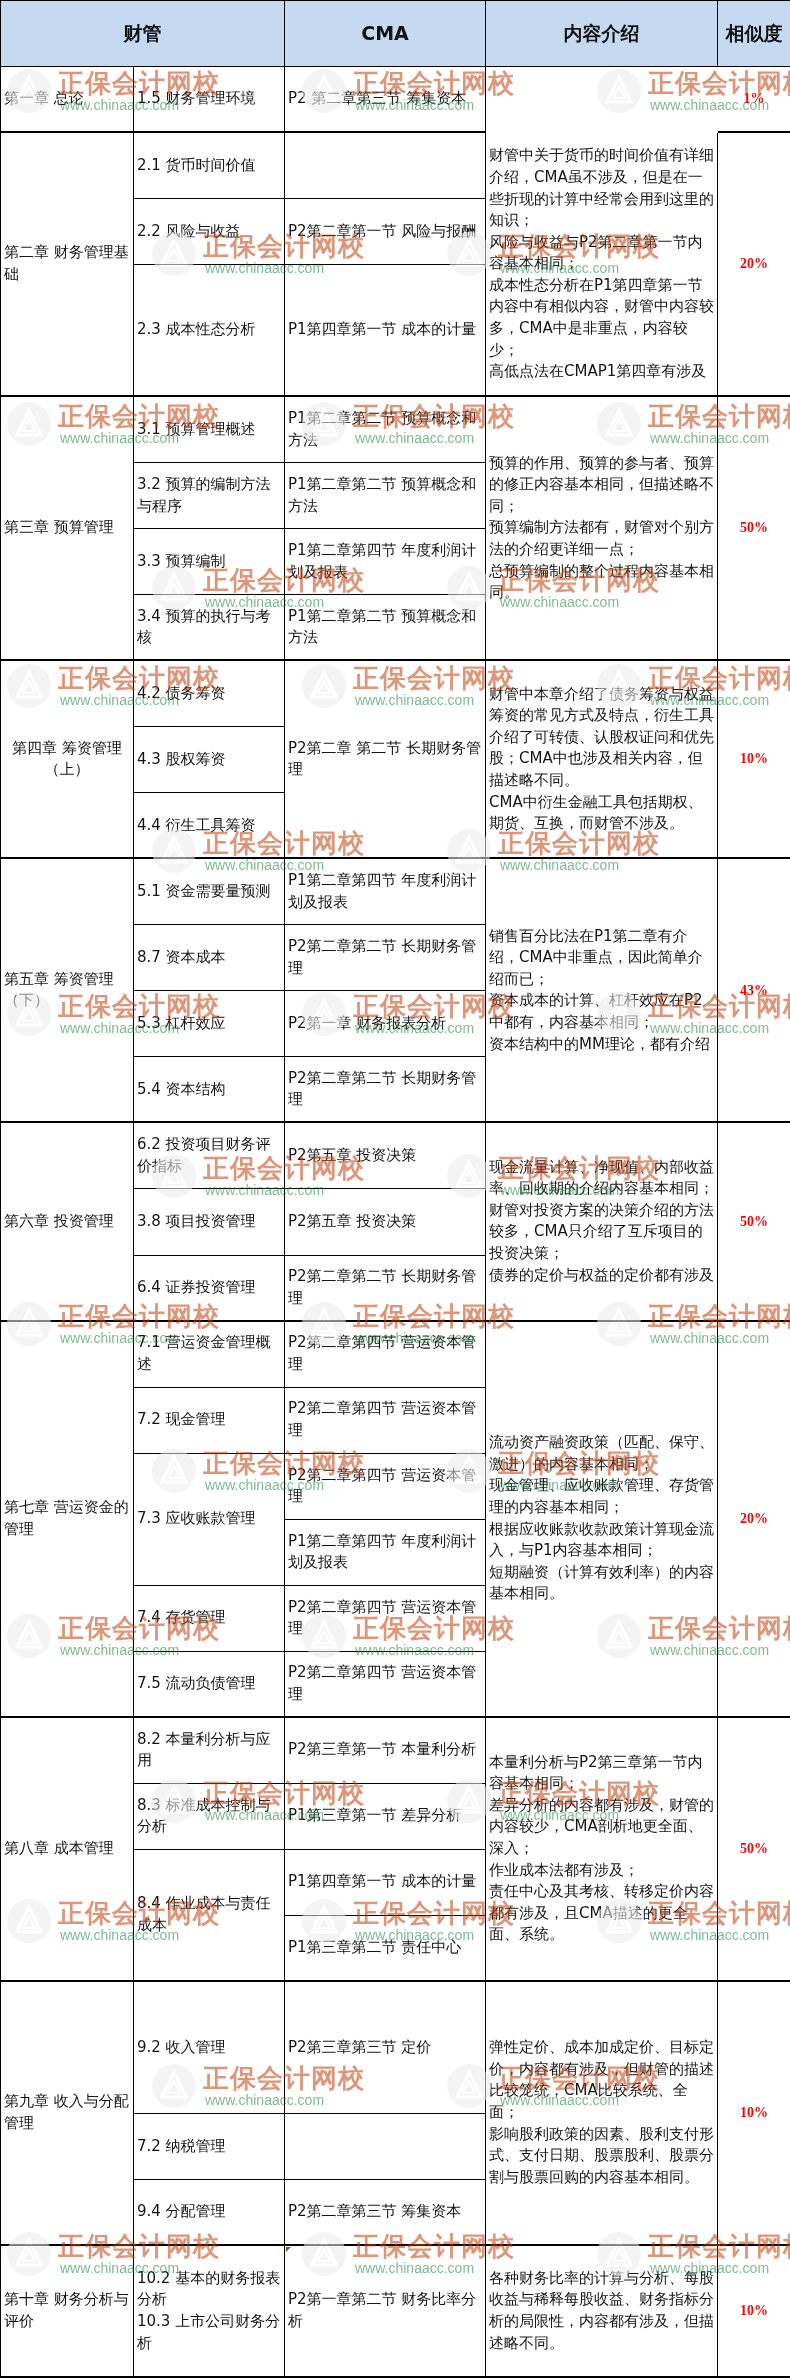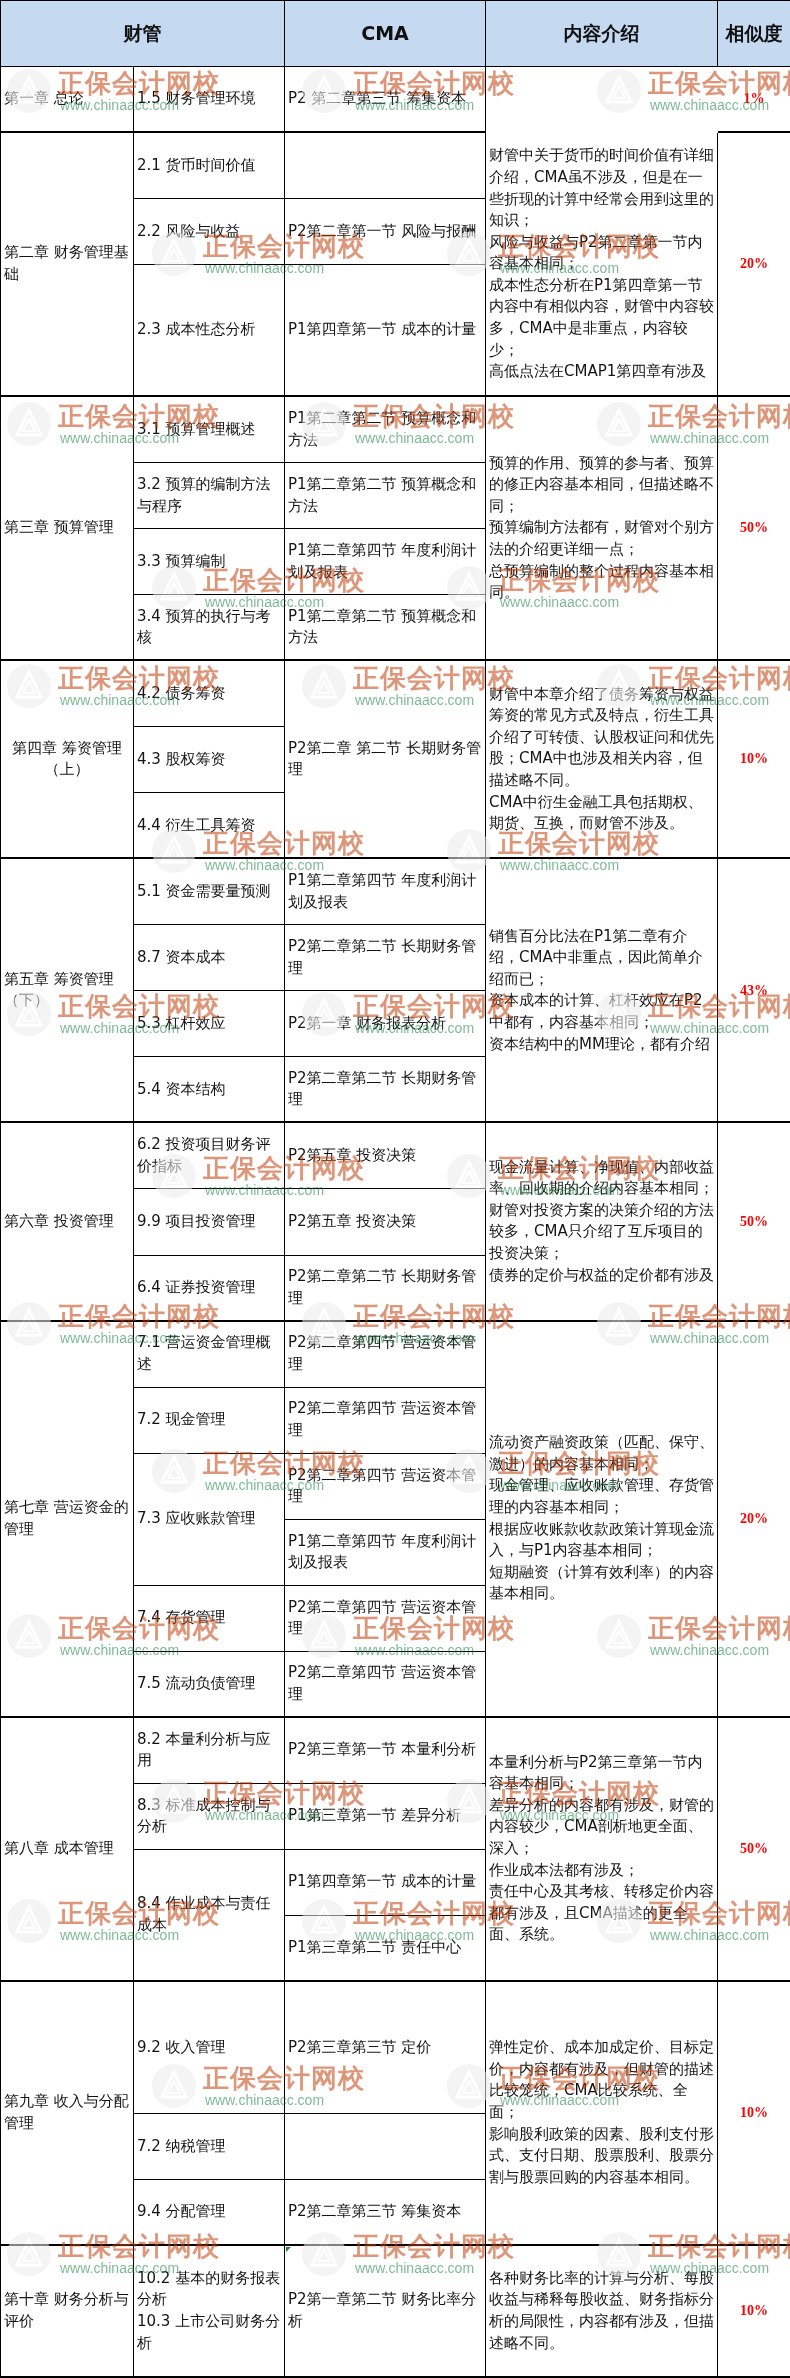--- a/index.html
+++ b/index.html
@@ -137,21 +137,21 @@
   <div class="cell" style="grid-column:3/4;grid-row:15/16">P2第二章第二节 长期财务管理</div>
   <div class="cell" style="grid-column:3/4;grid-row:16/17">P2第一章 财务报表分析</div>
   <div class="cell end" style="grid-column:3/4;grid-row:17/18">P2第二章第二节 长期财务管理</div>
   <div class="cell end" style="grid-column:4/5;grid-row:14/18">销售百分比法在P1第二章有介绍，CMA中非重点，因此简单介绍而已；
 资本成本的计算、杠杆效应在P2中都有，内容基本相同；
 资本结构中的MM理论，都有介绍</div>
   <div class="cell end sim" style="grid-column:5/6;grid-row:14/18">43%</div>
 
   <div class="cell end" style="grid-column:1/2;grid-row:18/21">第六章 投资管理</div>
   <div class="cell" style="grid-column:2/3;grid-row:18/19">6.2 投资项目财务评价指标</div>
-  <div class="cell" style="grid-column:2/3;grid-row:19/20">9.9 项目投资管理</div>
+  <div class="cell" style="grid-column:2/3;grid-row:19/20">3.8 项目投资管理</div>
   <div class="cell end" style="grid-column:2/3;grid-row:20/21">6.4 证券投资管理</div>
   <div class="cell" style="grid-column:3/4;grid-row:18/19">P2第五章 投资决策</div>
   <div class="cell" style="grid-column:3/4;grid-row:19/20">P2第五章 投资决策</div>
   <div class="cell end" style="grid-column:3/4;grid-row:20/21">P2第二章第二节 长期财务管理</div>
   <div class="cell end" style="grid-column:4/5;grid-row:18/21">现金流量计算、净现值、内部收益率、回收期的介绍内容基本相同；
 财管对投资方案的决策介绍的方法较多，CMA只介绍了互斥项目的投资决策；
 债券的定价与权益的定价都有涉及</div>
   <div class="cell end sim" style="grid-column:5/6;grid-row:18/21">50%</div>
 
   <div class="cell end" style="grid-column:1/2;grid-row:21/27">第七章 营运资金的管理</div>

